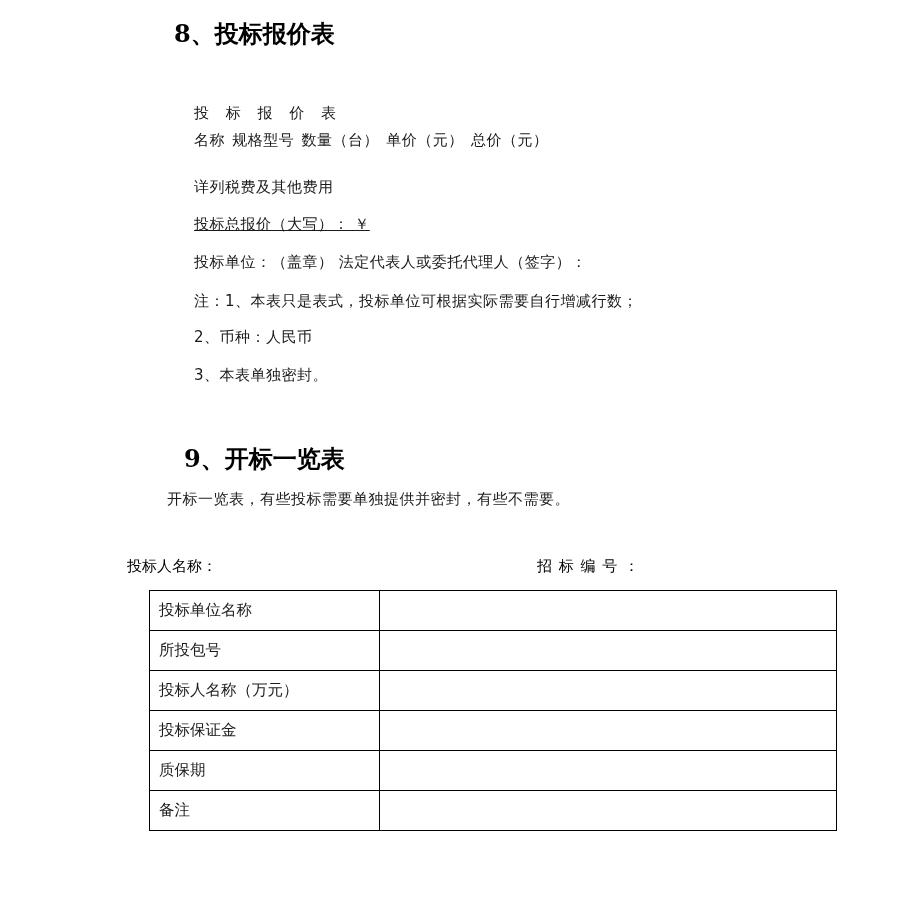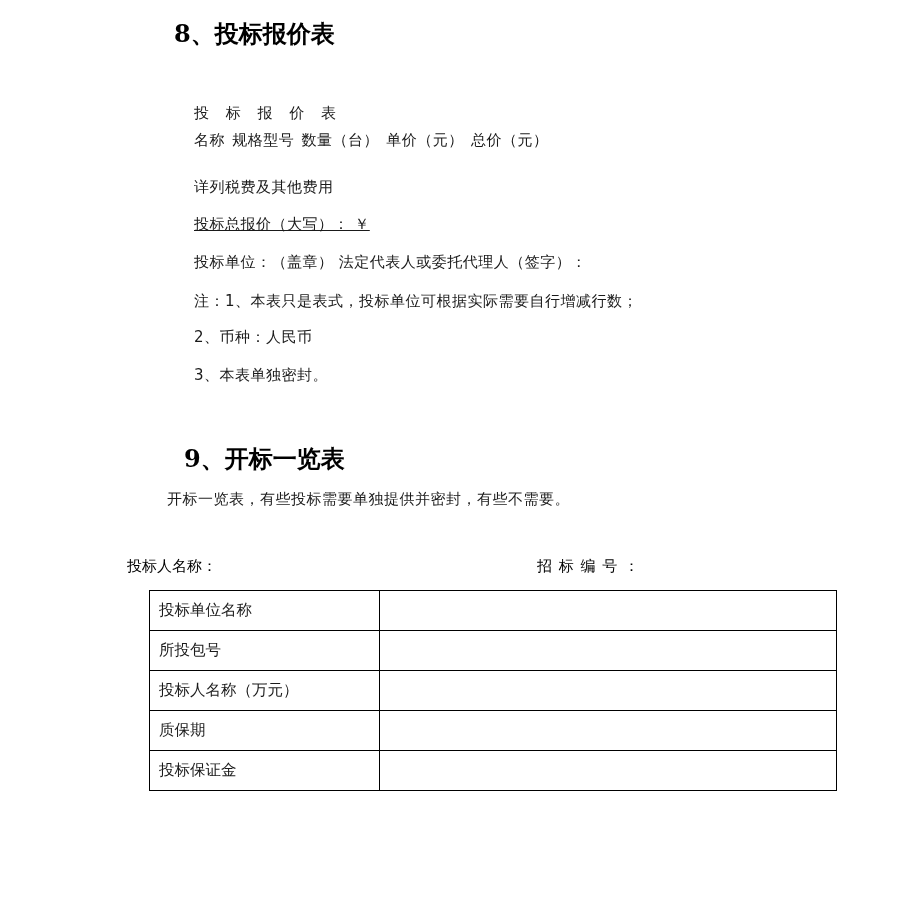--- a/index.html
+++ b/index.html
@@ -42,22 +42,26 @@
       </tr>
       <tr>
         <td class="k">所投包号</td>
         <td></td>
       </tr>
       <tr>
         <td class="k">投标人名称（万元）</td>
         <td></td>
       </tr>
       <tr>
+        <td class="k">投标保证金</td>
+        <td></td>
+      </tr>
+      <tr>
         <td class="k">质保期</td>
         <td></td>
       </tr>
       <tr>
-        <td class="k">投标保证金</td>
+        <td class="k">备注</td>
         <td></td>
       </tr>
     </tbody>
   </table>
 </div>
 
 </body></html>

